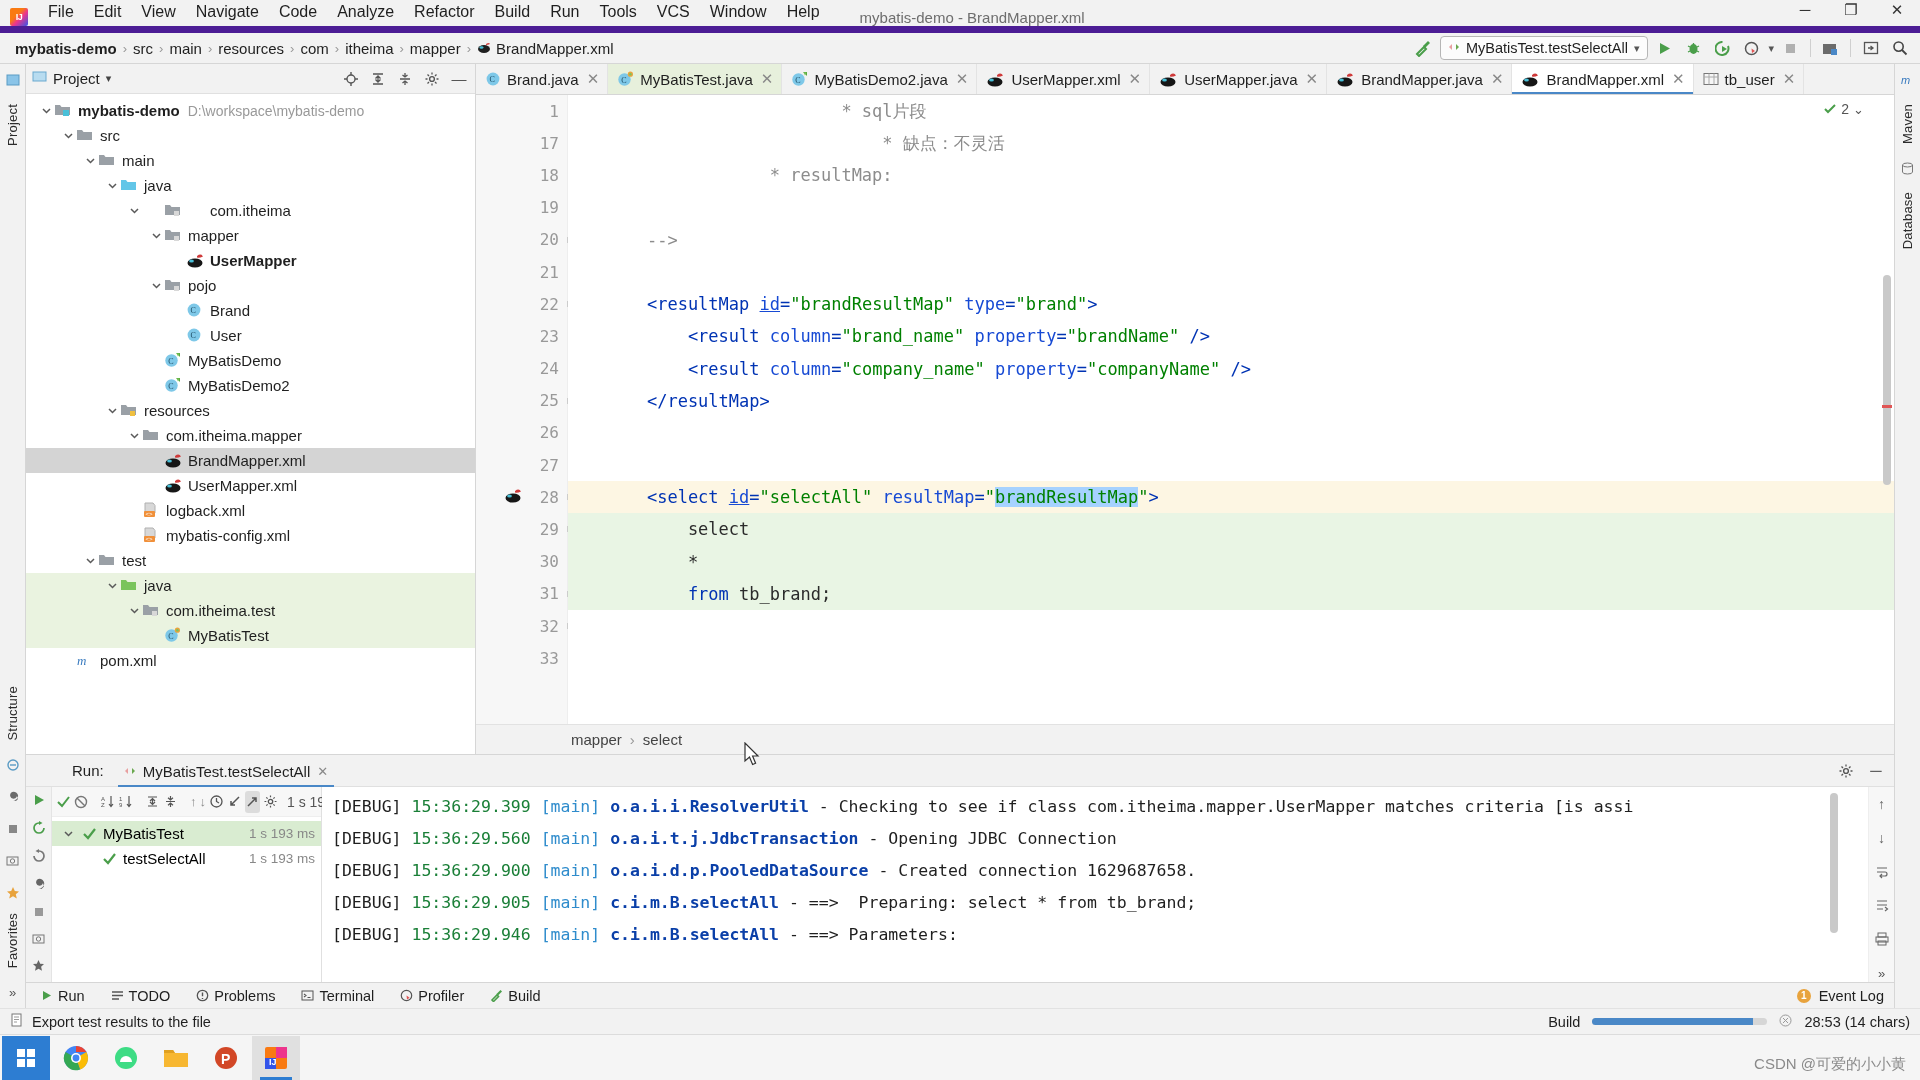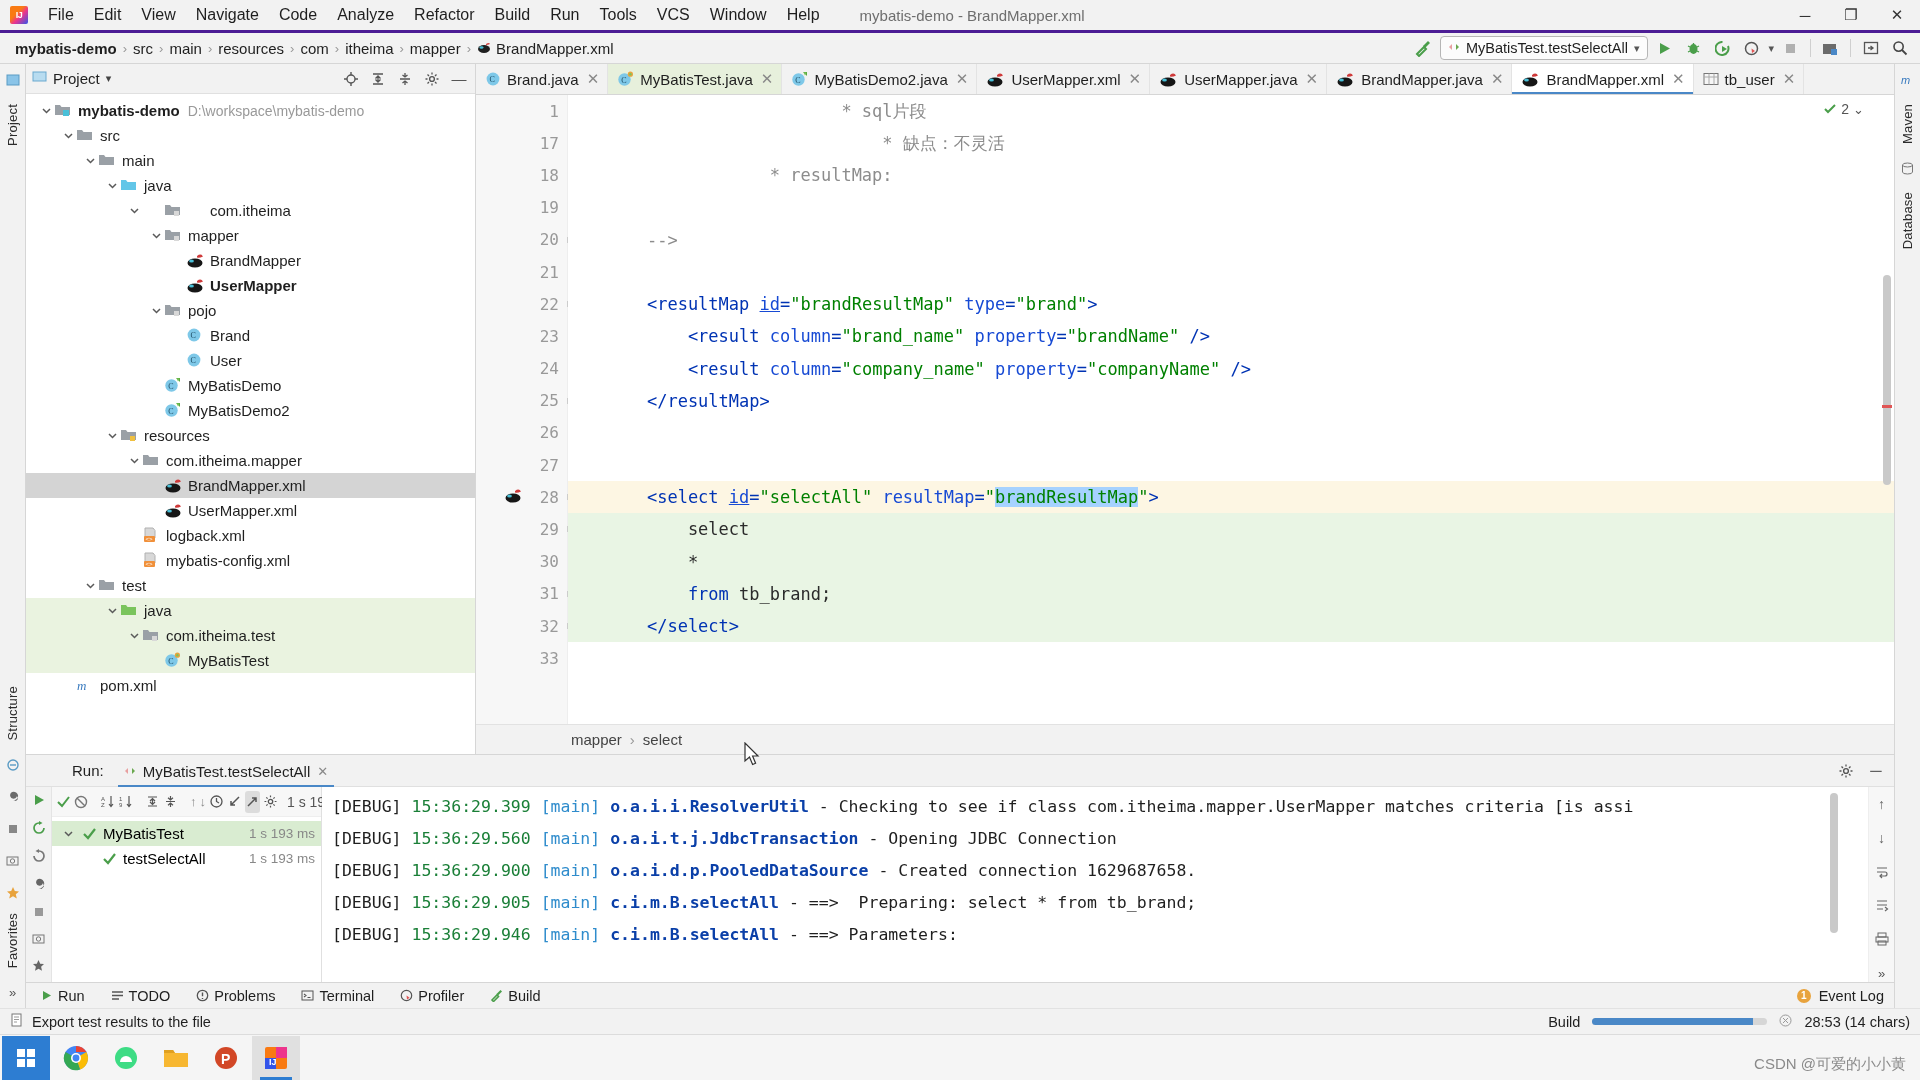--- a/index.html
+++ b/index.html
@@ -7,22 +7,22 @@
     width: 1920px; height: 1080px;
     overflow: hidden;
     font-family: "Liberation Sans", sans-serif;
     background: #f2f2f2;
     -webkit-font-smoothing: antialiased;
   }
   .app { position: relative; width: 1920px; height: 1080px; display: flex; flex-direction: column; }
 
   
   .titlebar {
-    height: 33px; background: #f2f2f2; display: flex; align-items: center;
-    border-bottom: 3px solid #4c1d95; flex: 0 0 33px; position: relative;
+    height: 33px; background: #f2f2f2; display: flex; align-items: flex-end;
+    border-bottom: 7px solid #4c1d95; flex: 0 0 33px; position: relative;
   }
   .ij-logo {
     width: 18px; height: 18px; margin: 0 10px 0 10px; border-radius: 2px;
     background: linear-gradient(135deg,#f97a12 0%,#f97a12 38%,#ed358c 58%,#3355ea 100%);
     position: relative; flex: 0 0 18px;
   }
   .ij-logo::after {
     content: "IJ"; position: absolute; inset: 0; color: #fff; font-size: 9px;
     font-weight: bold; display: flex; align-items: center; justify-content: center;
     letter-spacing: -0.5px;
@@ -563,29 +563,20 @@
                   <svg width="11" height="11" viewBox="0 0 11 11">
                     <path d="M2 4 L5.5 7.5 L9 4" stroke="#5a5a5a" stroke-width="1.5" fill="none"></path>
                   </svg>
                 </span>
                 <span class="tico"><svg width="17" height="15" viewBox="0 0 17 15">
                     <path d="M1 3 L6 3 L7.5 5 L16 5 L16 13 L1 13 Z" fill="#9aa0a6"></path>
                     <rect x="10" y="9" width="5" height="5" fill="#d8d8d8"></rect>
                   </svg></span>
                 <span class="tlabel">mapper</span>
               </div>
-              <div class="tnode" style="padding-left: 144px;">
-                <span class="arrow"></span>
-                <span class="tico"><svg width="19" height="17" viewBox="0 0 19 17">
-                    <ellipse cx="9" cy="11" rx="7.5" ry="4.6" fill="#161616"></ellipse>
-                    <path d="M11 4 Q15 1 17 4.5 Q14 6 11 5.6 Z" fill="#cf3a3a"></path>
-                    <ellipse cx="5.5" cy="9" rx="2.4" ry="1.5" fill="#49c0d8"></ellipse>
-                  </svg></span>
-                <span class="tlabel">BrandMapper</span>
-              </div>
               <div class="tnode" style="padding-left: 144px; font-weight: bold;">
                 <span class="arrow"></span>
                 <span class="tico"><svg width="19" height="17" viewBox="0 0 19 17">
                     <ellipse cx="9" cy="11" rx="7.5" ry="4.6" fill="#161616"></ellipse>
                     <path d="M11 4 Q15 1 17 4.5 Q14 6 11 5.6 Z" fill="#cf3a3a"></path>
                     <ellipse cx="5.5" cy="9" rx="2.4" ry="1.5" fill="#49c0d8"></ellipse>
                   </svg></span>
                 <span class="tlabel">UserMapper</span>
               </div>
               <div class="tnode" style="padding-left: 122px;">
@@ -940,21 +931,20 @@
                 <div class="cline"><span class="k-tag">    &lt;resultMap </span><span class="k-attr-u">id</span><span class="k-punc">=</span><span class="k-val">"brandResultMap"</span><span class="k-attr"> type</span><span class="k-punc">=</span><span class="k-val">"brand"</span><span class="k-tag">&gt;</span></div>
                 <div class="cline"><span class="k-tag">        &lt;result </span><span class="k-attr">column</span><span class="k-punc">=</span><span class="k-val">"brand_name"</span><span class="k-attr"> property</span><span class="k-punc">=</span><span class="k-val">"brandName"</span><span class="k-tag"> /&gt;</span></div>
                 <div class="cline"><span class="k-tag">        &lt;result </span><span class="k-attr">column</span><span class="k-punc">=</span><span class="k-val">"company_name"</span><span class="k-attr"> property</span><span class="k-punc">=</span><span class="k-val">"companyName"</span><span class="k-tag"> /&gt;</span></div>
                 <div class="cline"><span class="k-tag">    &lt;/resultMap&gt;</span></div>
                 <div class="cline">&nbsp;</div>
                 <div class="cline">&nbsp;</div>
                 <div class="cline hl-yellow"><span class="k-tag">    &lt;select </span><span class="k-attr-u">id</span><span class="k-punc">=</span><span class="k-val">"selectAll"</span><span class="k-attr"> resultMap</span><span class="k-punc">=</span><span class="k-val">"</span><span class="k-sel">brandResultMap</span><span class="k-val">"</span><span class="k-tag">&gt;</span></div>
                 <div class="cline hl-green"><span class="k-txt">        select</span></div>
                 <div class="cline hl-green"><span class="k-txt">        *</span></div>
                 <div class="cline hl-green"><span class="k-tag">        from </span><span class="k-txt">tb_brand;</span></div>
-                <div class="cline hl-green"><span class="k-tag">    &lt;/select&gt;</span></div>
                 <div class="cline">&nbsp;</div>
               </div>
             <div class="insp-widget">
               <svg width="14" height="14" viewBox="0 0 14 14">
                   <path d="M2 7 L5 10 L12 3" stroke="#4a9e4a" stroke-width="2" fill="none"></path>
                 </svg>
               <span>2</span>
               <span style="font-size:13px;">⌄</span>
             </div>
             <div class="code-scroll">

